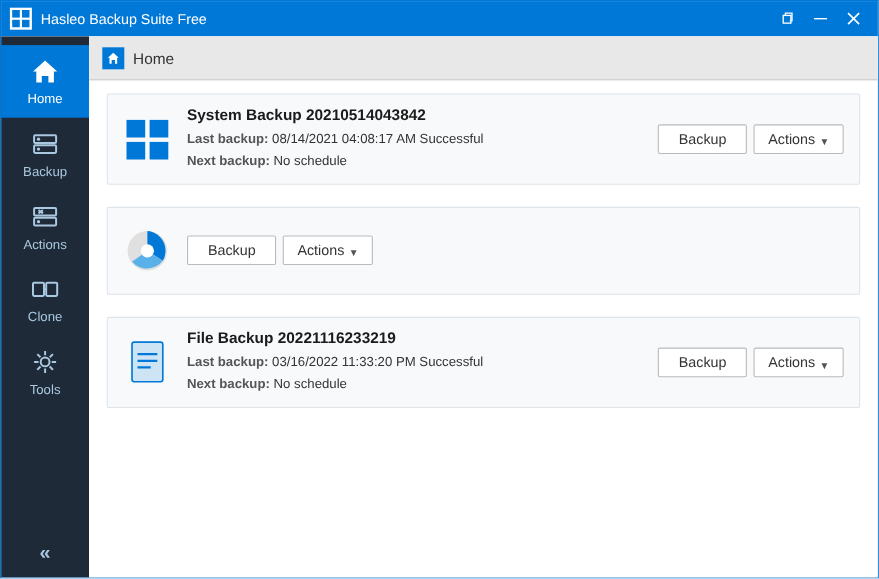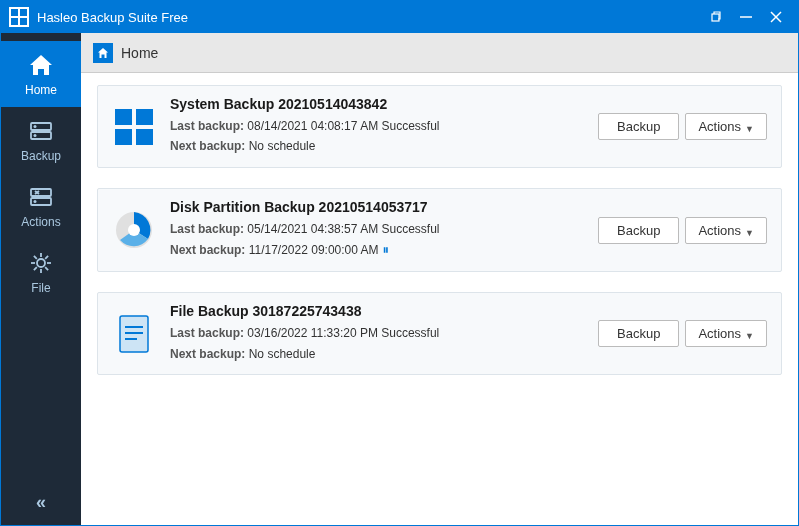--- a/index.html
+++ b/index.html
@@ -210,34 +210,42 @@
         <svg viewBox="0 0 28 28" fill="none" stroke="#aac8e0" stroke-width="1.8">
           <rect x="4" y="6" width="20" height="7" rx="1"></rect>
           <rect x="4" y="15" width="20" height="7" rx="1"></rect>
           <line x1="8" y1="8" x2="12" y2="11" stroke="#aac8e0"></line>
           <line x1="8" y1="11" x2="12" y2="8" stroke="#aac8e0"></line>
           <circle cx="8" cy="18.5" r="1.5" fill="#aac8e0" stroke="none"></circle>
         </svg>
         <span>Actions</span>
       </div>
 
+      <div class="sidebar-item">
+        <svg viewBox="0 0 28 28" fill="none" stroke="#aac8e0" stroke-width="1.8">
+          <rect x="3" y="8" width="10" height="12" rx="1"></rect>
+          <rect x="15" y="8" width="10" height="12" rx="1"></rect>
+          <line x1="13" y1="14" x2="15" y2="14" stroke="#aac8e0"></line>
+        </svg>
+        <span>Clone</span>
+      </div>
 
       <div class="sidebar-item">
         <svg viewBox="0 0 28 28" fill="none" stroke="#aac8e0" stroke-width="1.8">
           <circle cx="14" cy="14" r="4"></circle>
           <line x1="14" y1="4" x2="14" y2="8"></line>
           <line x1="14" y1="20" x2="14" y2="24"></line>
           <line x1="4" y1="14" x2="8" y2="14"></line>
           <line x1="20" y1="14" x2="24" y2="14"></line>
           <line x1="6.9" y1="6.9" x2="9.8" y2="9.8"></line>
           <line x1="18.2" y1="18.2" x2="21.1" y2="21.1"></line>
           <line x1="21.1" y1="6.9" x2="18.2" y2="9.8"></line>
           <line x1="9.8" y1="18.2" x2="6.9" y2="21.1"></line>
         </svg>
-        <span>File</span>
+        <span>Tools</span>
       </div>
 
       <div class="sidebar-spacer"></div>
 
       <div class="sidebar-collapse">
         <span style="font-size:18px; color:#aac8e0; font-weight:bold;">«</span>
       </div>
     </div>
 
     <div class="content">
@@ -277,45 +285,38 @@
   </div>
           <div class="backup-card">
     <div class="backup-icon">
       <svg viewBox="0 0 44 44" width="44" height="44">
       <circle cx="22" cy="22" r="18" fill="#e0e0e0"></circle>
       <path d="M22,22 L22,4 A18,18 0 0,1 36,31 Z" fill="#0078d7"></path>
       <path d="M22,22 L36,31 A18,18 0 0,1 8,32 Z" fill="#5ab0e8"></path>
       <circle cx="22" cy="22" r="6" fill="white"></circle>
     </svg>
     </div>
-    <div class="backup-info">
-      <div class="backup-name">Disk Partition Backup 20210514053717</div>
-      <div class="backup-meta">
-        <span class="label">Last backup:</span>&nbsp;<span class="value">05/14/2021 04:38:57 AM Successful</span><br>
-        <span class="label">Next backup:</span>&nbsp;<span class="value">11/17/2022 09:00:00 AM</span><span class="pause-icon">⏸</span>
-      </div>
-    </div>
     <div class="backup-actions">
       <button class="btn-backup">Backup</button>
       <button class="btn-actions">
         Actions <span class="dropdown-arrow">▼</span>
       </button>
     </div>
   </div>
           <div class="backup-card">
     <div class="backup-icon">
       <svg viewBox="0 0 44 44" width="44" height="44">
       <rect x="8" y="4" width="28" height="36" rx="2" fill="#cde4f5" stroke="#0078d7" stroke-width="1.5"></rect>
       <line x1="13" y1="15" x2="31" y2="15" stroke="#0078d7" stroke-width="2"></line>
       <line x1="13" y1="21" x2="31" y2="21" stroke="#0078d7" stroke-width="2"></line>
       <line x1="13" y1="27" x2="25" y2="27" stroke="#0078d7" stroke-width="2"></line>
     </svg>
     </div>
     <div class="backup-info">
-      <div class="backup-name">File Backup 30187225743438</div>
+      <div class="backup-name">File Backup 20221116233219</div>
       <div class="backup-meta">
         <span class="label">Last backup:</span>&nbsp;<span class="value">03/16/2022 11:33:20 PM Successful</span><br>
         <span class="label">Next backup:</span>&nbsp;<span class="value">No schedule</span>
       </div>
     </div>
     <div class="backup-actions">
       <button class="btn-backup">Backup</button>
       <button class="btn-actions">
         Actions <span class="dropdown-arrow">▼</span>
       </button>

